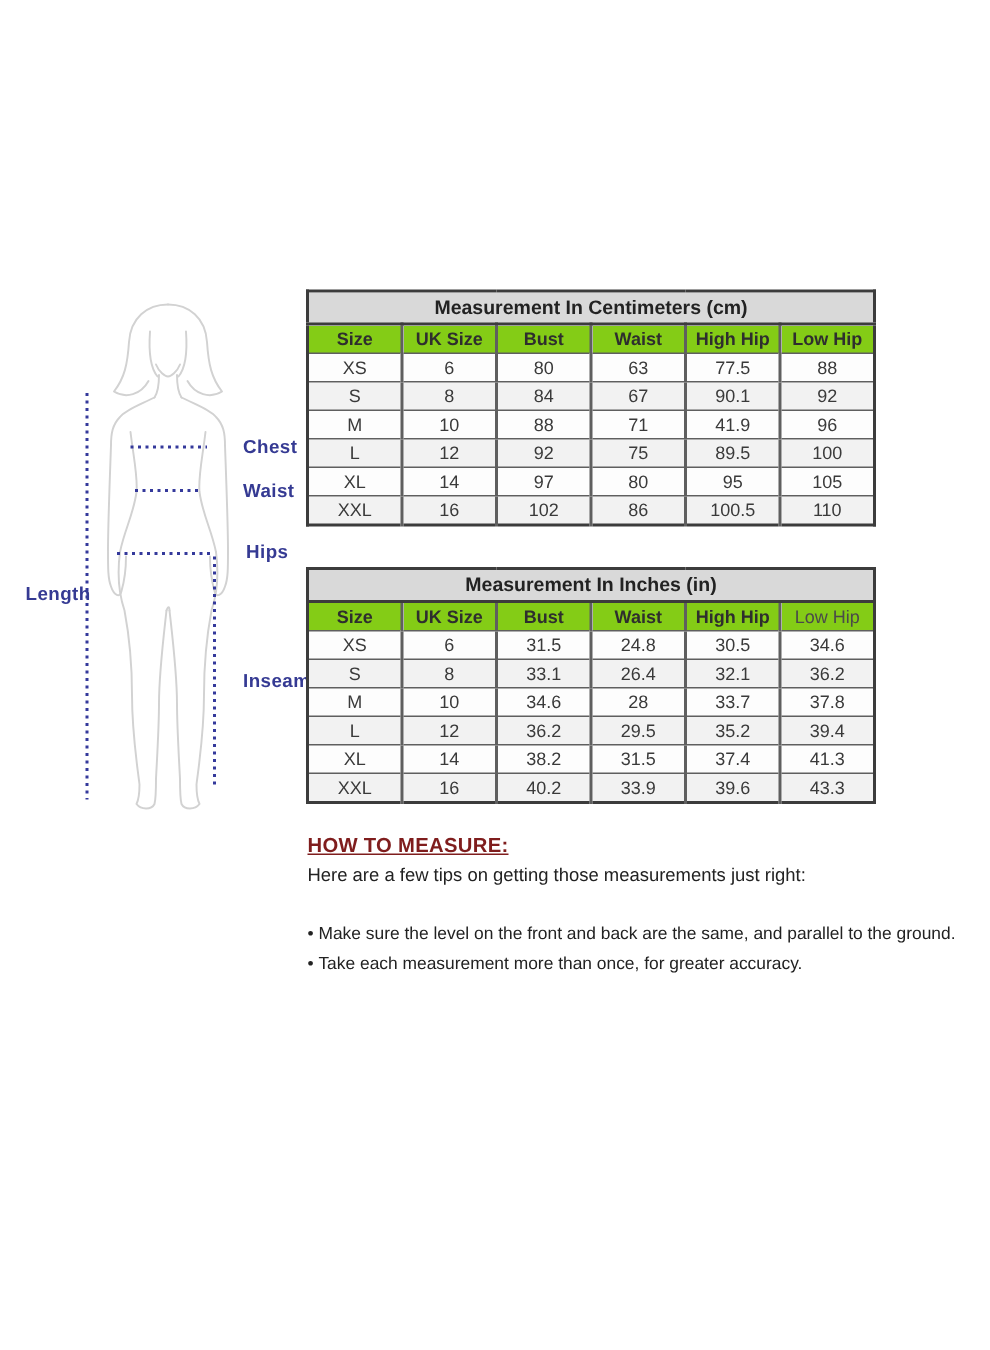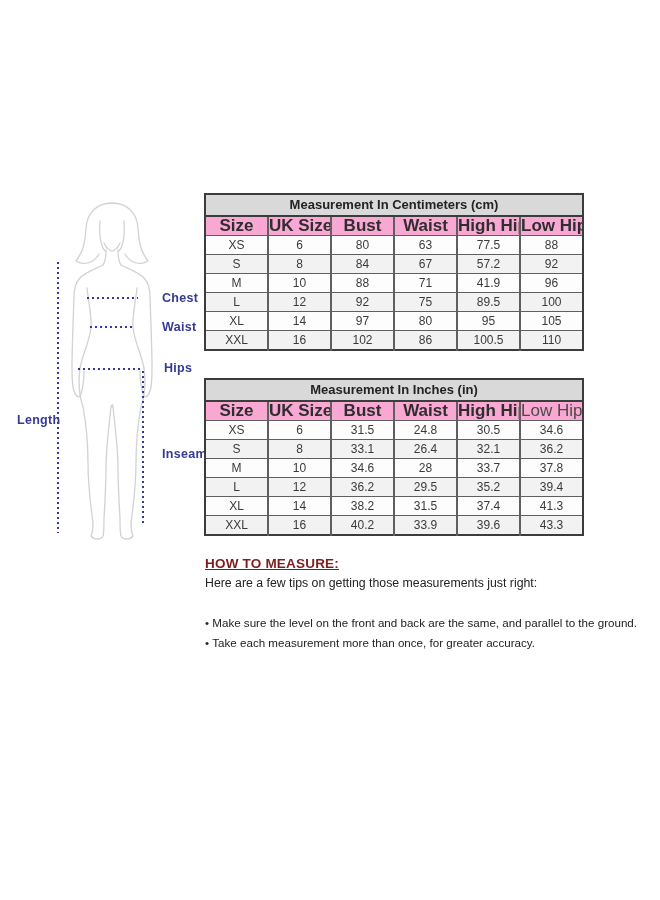--- a/index.html
+++ b/index.html
@@ -5,21 +5,21 @@
   html,body{margin:0;padding:0;background:#fff;}
   .page{
     position:relative;width:660px;height:900px;background:#ffffff;overflow:hidden;
     font-family:"Liberation Sans",sans-serif;color:#333;
   }
   
   .figure-svg{position:absolute;left:0;top:185px;width:210px;height:365px;}
   .measure-label{
     position:absolute;font-size:12.5px;font-weight:600;color:#353a93;letter-spacing:.3px;
   }
-  .lbl-length{left:17px;top:389px;margin-top:24px;}
+  .lbl-length{left:17px;top:389px;}
   .lbl-chest{left:162px;top:291px;}
   .lbl-waist{left:162px;top:320px;}
   .lbl-hips{left:164px;top:361px;}
   .lbl-inseam{left:162px;top:447px;}
   
   .table-wrap{position:absolute;left:204px;width:380px;}
   .table-cm{top:193px;}
   .table-inches{top:378px;}
   .size-table{
     width:100%;border-collapse:collapse;table-layout:fixed;
@@ -27,21 +27,21 @@
   }
   .size-table th,.size-table td{
     border:1px solid #5f5f5f;text-align:center;vertical-align:middle;
     padding:0;height:18px;line-height:18px;overflow:hidden;white-space:nowrap;
   }
   .size-table th:not(:first-child),.size-table td:not(:first-child){border-left-width:2px;}
   .size-table .title-cell{
     background:#d9d9d9;font-weight:bold;font-size:13px;height:20px;line-height:20px;
     border-bottom:2px solid #3c3c3c;color:#222;
   }
-  .size-table tr.cols th{background:#f9a8d4;font-weight:bold;font-size:17px;color:#2e2e2e;}
+  .size-table tr.cols th{background:#84cc16;font-weight:bold;font-size:12px;color:#2e2e2e;}
   .size-table tbody td{background:#fdfdfd;font-size:12px;}
   .size-table tbody tr:nth-child(even) td{background:#f2f2f2;}
   
   .table-inches .size-table tr.cols th:last-child{font-weight:400;color:#4a4a4a;}
   
   .howto{position:absolute;left:205px;top:556px;width:452px;color:#1f1f1f;}
   .howto-heading{
     margin:0;font-size:13.5px;font-weight:bold;text-decoration:underline;
     letter-spacing:.2px;color:#7f1d1d;
   }
@@ -115,21 +115,21 @@
             <td>80</td>
             <td>63</td>
             <td>77.5</td>
             <td>88</td>
           </tr>
           <tr>
             <td>S</td>
             <td>8</td>
             <td>84</td>
             <td>67</td>
-            <td>57.2</td>
+            <td>90.1</td>
             <td>92</td>
           </tr>
           <tr>
             <td>M</td>
             <td>10</td>
             <td>88</td>
             <td>71</td>
             <td>41.9</td>
             <td>96</td>
           </tr>

